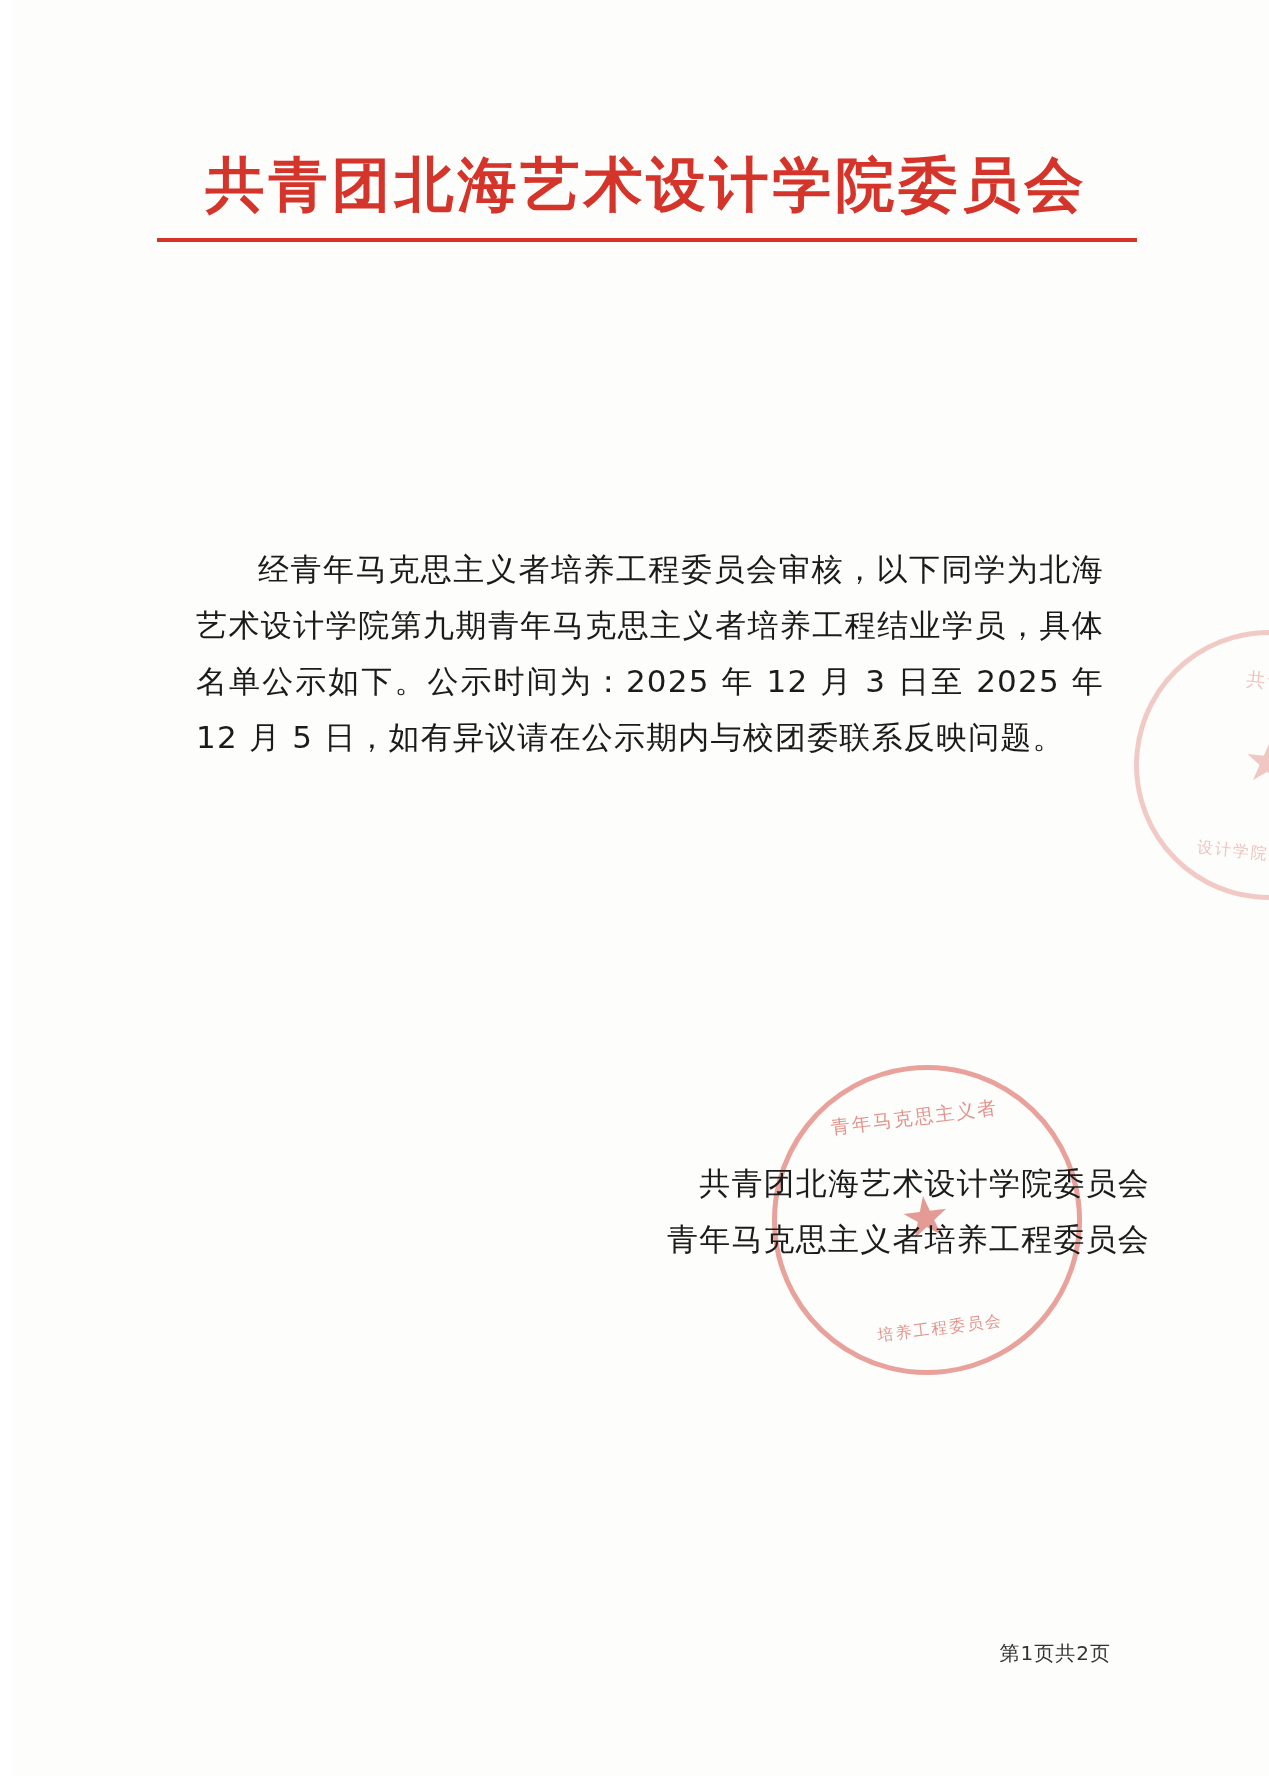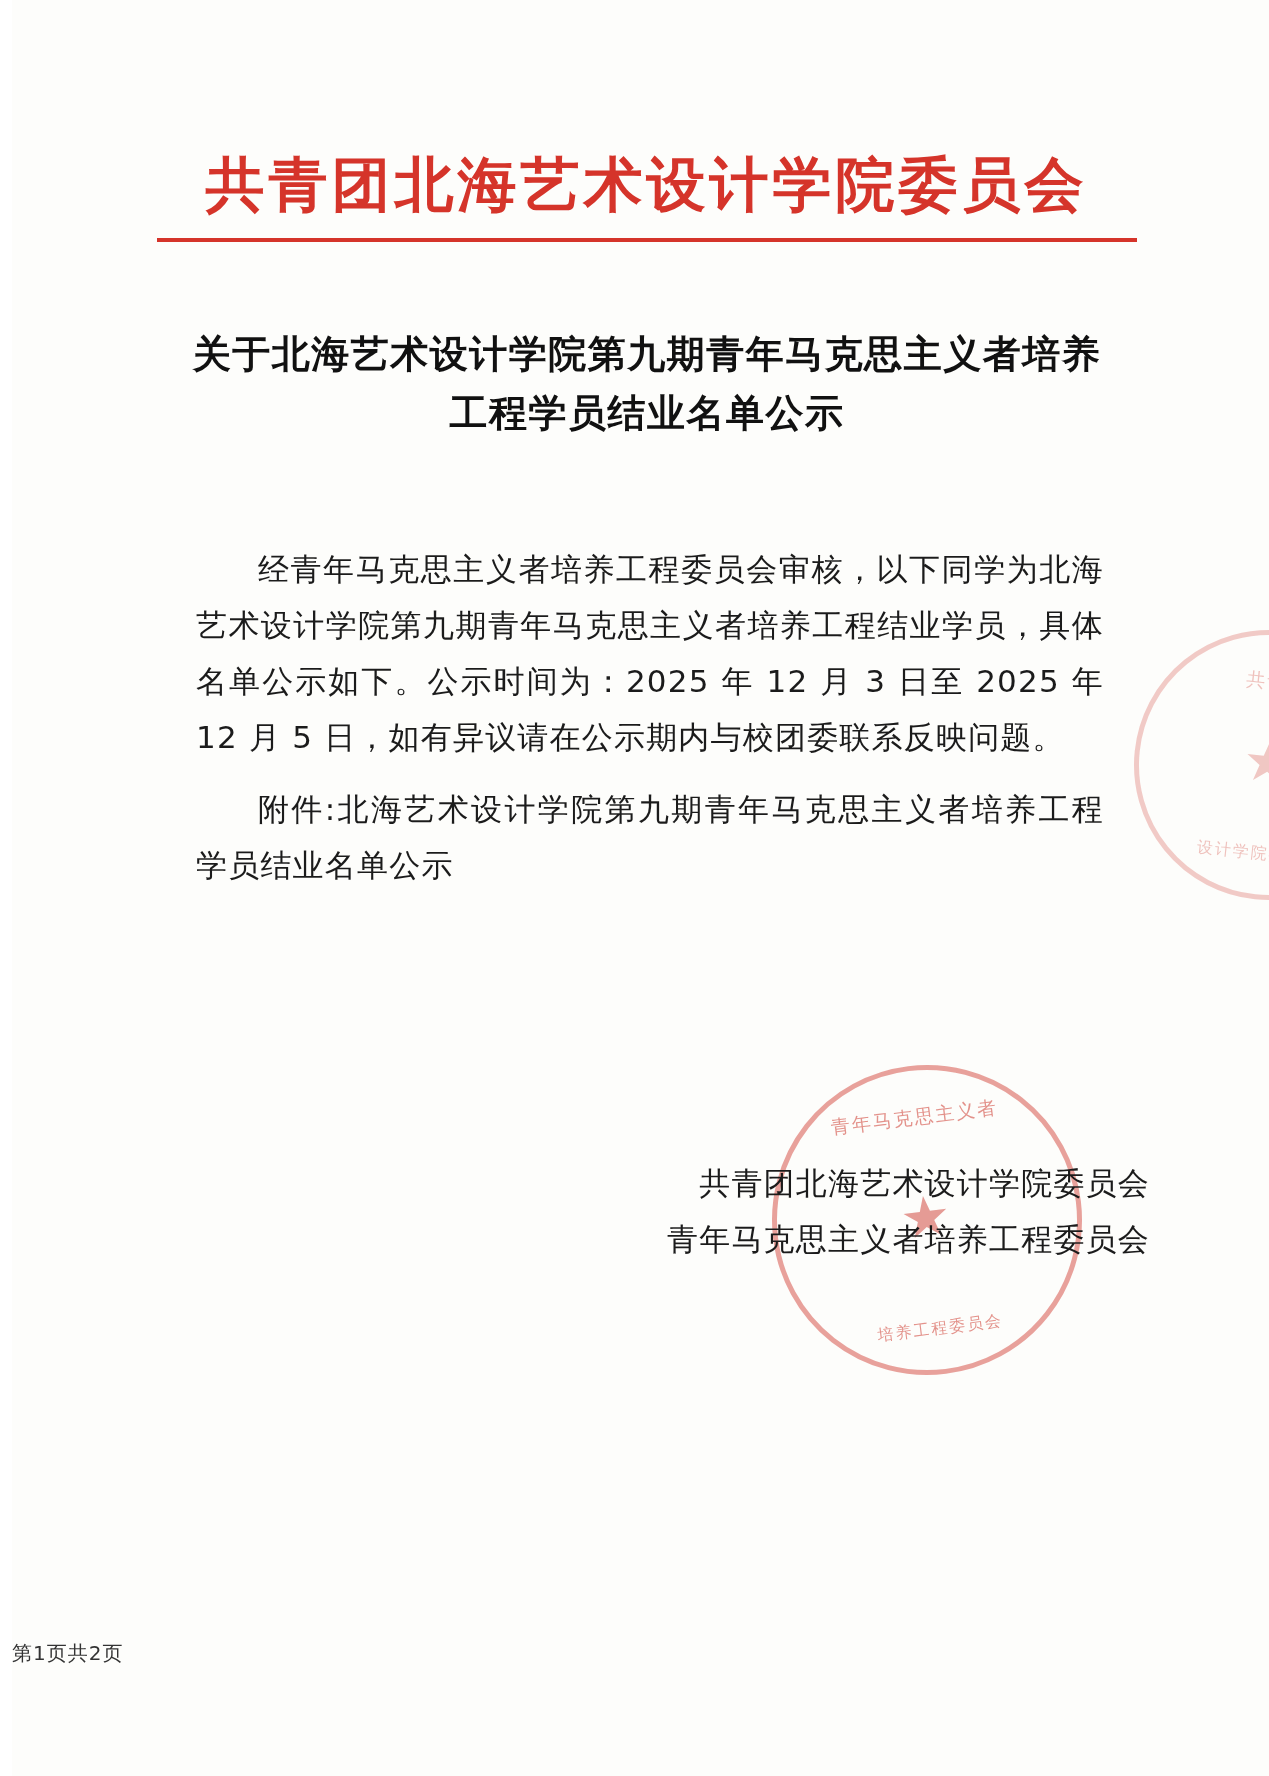--- a/index.html
+++ b/index.html
@@ -154,42 +154,40 @@
     line-height: 1;
     color: rgba(205, 58, 48, 0.5);
   }
 
   
   .footer {
     position: absolute;
     left: 0;
     top: 1640px;
     width: 1099px;
-    text-align: left;
+    text-align: right;
     font-family: "DejaVu Sans", "Liberation Sans", sans-serif;
     font-size: 20px;
     color: #333;
     letter-spacing: 1px;
   }
 </style>
 </head>
 <body>
 
 <div class="page">
 
   <div class="letterhead">
     <div class="letterhead-title">共青团北海艺术设计学院委员会</div>
     <div class="letterhead-rule"></div>
   </div>
 
-  <div class="doc-title">关于北海艺术设计学院第九期青年马克思主义者培养工程学员结业名单公示</div>
 
   <div class="body-block">
     <p class="para indent">经青年马克思主义者培养工程委员会审核，以下同学为北海艺术设计学院第九期青年马克思主义者培养工程结业学员，具体名单公示如下。公示时间为：2025 年 12 月 3 日至 2025 年 12 月 5 日，如有异议请在公示期内与校团委联系反映问题。</p>
-    <p class="para indent tight">附件:北海艺术设计学院第九期青年马克思主义者培养工程学员结业名单公示</p>
   </div>
 
   <div class="seal seal-edge">
     <div class="seal-text">
       <span class="seal-top">共青团</span>
       <span class="seal-star">★</span>
       <span class="seal-bottom">设计学院委员会</span>
     </div>
   </div>
 

